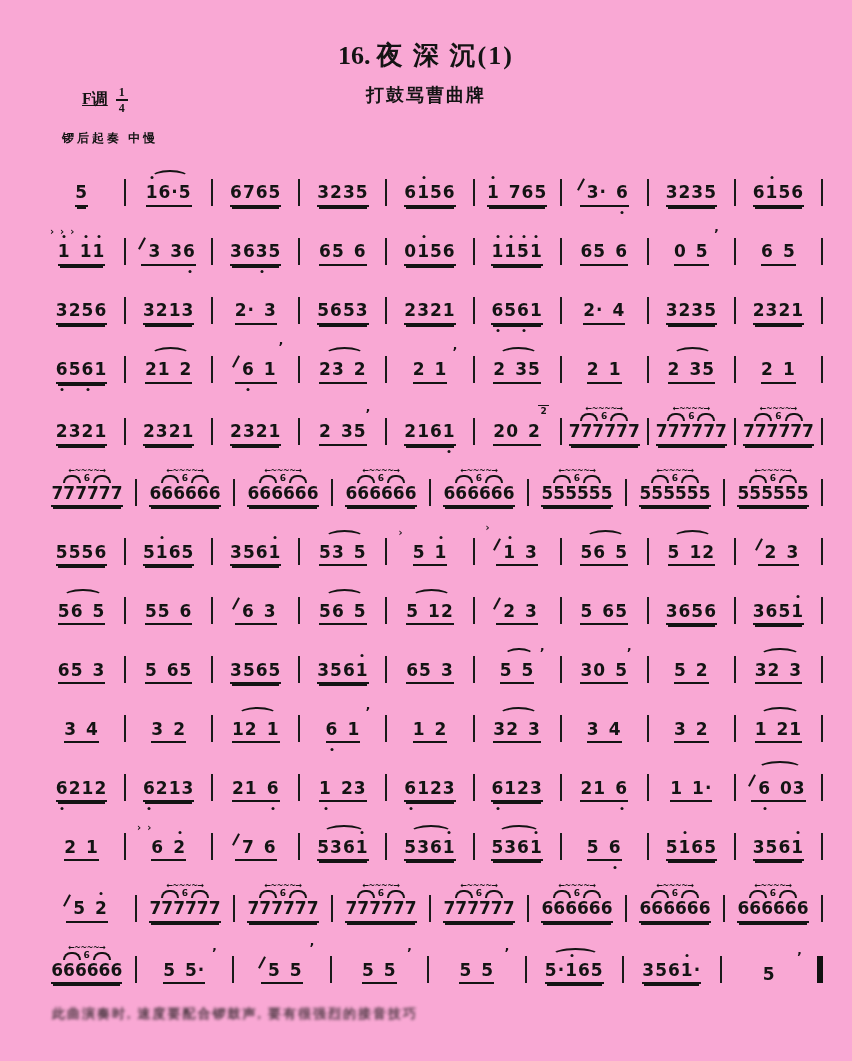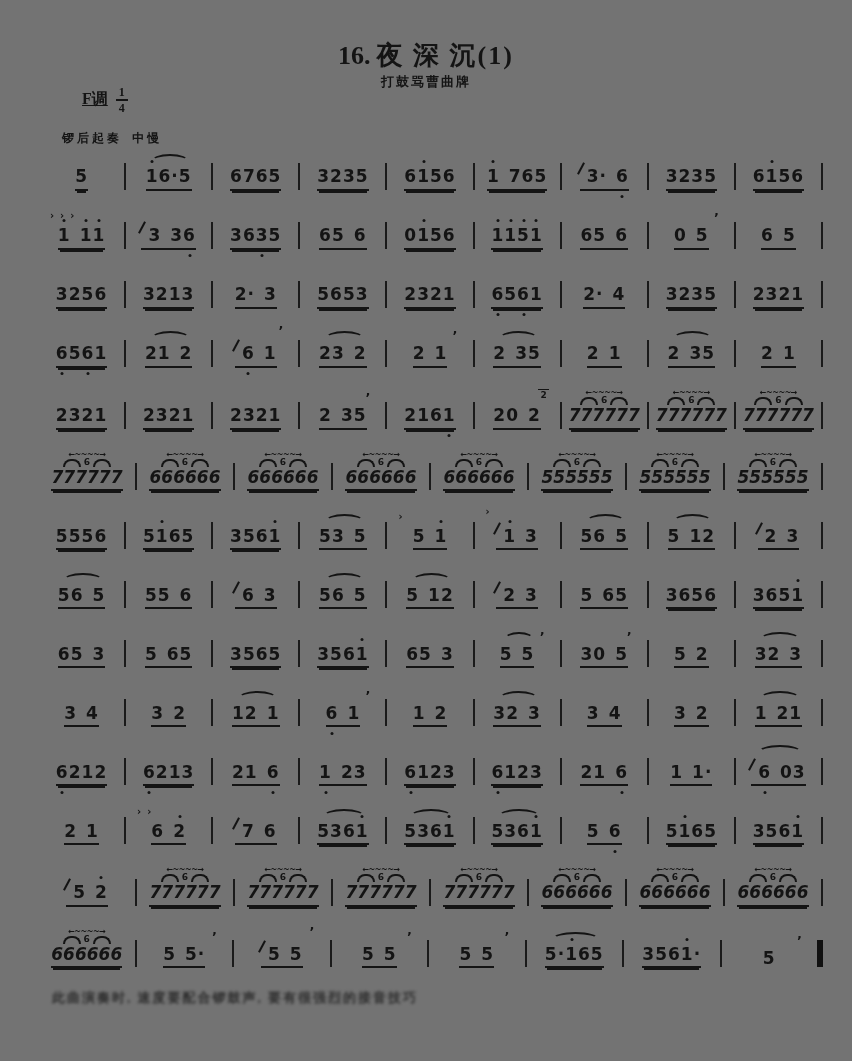--- a/index.html
+++ b/index.html
@@ -1,48 +1,49 @@
 <!DOCTYPE html>
 <html><head>
 <meta charset="utf-8">
 <style>
   html,body{margin:0;padding:0;background:#e8e8e6;}
   .page{
     position:relative;
     width:852px;height:1061px;
     margin:0 auto;
-    background:#737373;
+    background:#f9a8d4;
     overflow:hidden;
     font-family:"DejaVu Sans",sans-serif;
     color:#141414;
   }
   
   .hdr{padding-top:38px;text-align:center;}
   .title{
     font-family:"Liberation Serif","DejaVu Serif",serif;
     font-weight:700;font-size:26px;letter-spacing:2px;
   }
   .title .tnum{letter-spacing:0;margin-right:6px;}
   .subtitle{
+    margin-top:10px;
     font-family:"Liberation Serif","DejaVu Serif",serif;
-    font-weight:700;font-size:13px;letter-spacing:2px;
+    font-weight:700;font-size:18px;letter-spacing:2px;
   }
   .keyline{
     position:absolute;left:82px;top:86px;
     font-weight:700;font-size:16px;
     font-family:"Liberation Serif","DejaVu Serif",serif;
     text-decoration:underline;
   }
   .frac{display:inline-block;text-align:center;vertical-align:middle;margin-left:8px;line-height:1;}
   .frac .fn{display:block;font-size:12px;font-weight:700;border-bottom:2px solid #141414;padding:0 3px 1px;}
   .frac .fd{display:block;font-size:12px;font-weight:700;padding-top:1px;}
   .tempoline{
     position:absolute;left:62px;top:130px;
     font-weight:700;font-size:12px;letter-spacing:3px;
-    font-family:Liberation Mono, monospace;
+    font-family:Liberation Sans, sans-serif;
   }
   
   .score{margin:62px 28px 0 40px;}
   .row{
     display:flex;align-items:flex-end;
     margin-bottom:21px;min-height:38px;
   }
   .row.gap{margin-top:16px;}
   .cell{
     flex:1;position:relative;
@@ -80,21 +81,21 @@
     display:inline-block;width:2px;height:13px;background:#141414;
     transform:rotate(28deg);margin:0 5px 0 0;vertical-align:7px;
   }
   .gnm{position:absolute;top:-17px;right:10px;font-size:9px;font-weight:700;border-top:1.5px solid #141414;padding:0 2px;}
   
   .tupwrap{display:flex;flex-direction:column;align-items:center;margin-bottom:1px;line-height:1;}
   .arrowline{font-size:8px;font-weight:700;letter-spacing:-.5px;white-space:nowrap;margin-bottom:0px;}
   .arcrow{display:flex;align-items:flex-end;gap:2px;margin-top:-1px;}
   .arc{width:14px;height:6px;border:2px solid #141414;border-bottom:none;border-radius:14px 14px 0 0;}
   .tupn{font-size:9px;font-weight:700;padding:0 1px;}
-  .tupcell .nt{font-style:italic;letter-spacing:0;text-align:right;}
+  .tupcell .nt{letter-spacing:0;text-align:right;}
   
   .foot{
     margin:2px 0 0 52px;
     font-family:"Liberation Serif","DejaVu Serif",serif;
     font-weight:700;font-size:13px;letter-spacing:2px;
     filter:blur(1.6px);opacity:.75;
     height:15px;overflow:hidden;
   }
 </style>
 </head>

